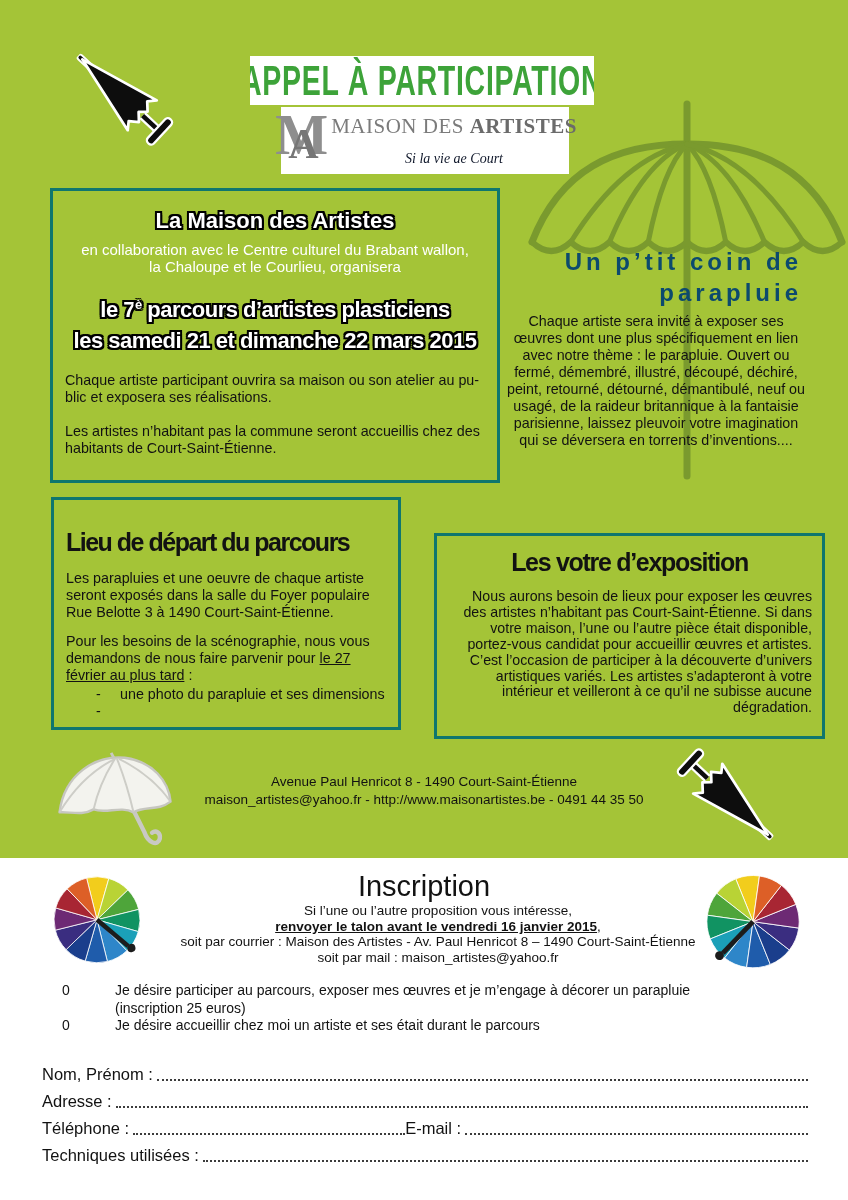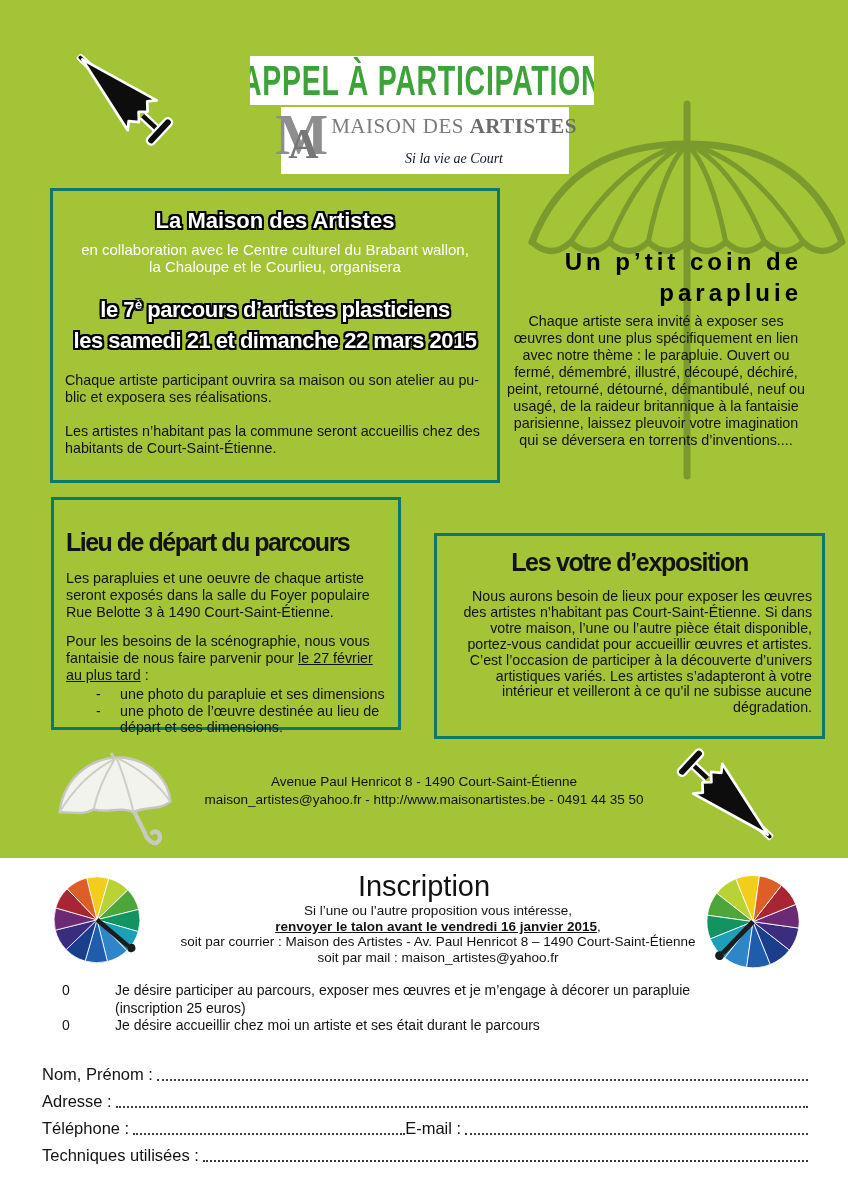--- a/index.html
+++ b/index.html
@@ -35,21 +35,21 @@
                  2px 0 0 #000,-2px 2px 0 #000,0 2px 0 #000,2px 2px 0 #000;}
   .intro-title{font-size:22px;margin-top:5px;}
   .intro-sub{color:#ffffff;font-size:15px;line-height:17px;margin-top:7px;}
   .intro-event{font-size:22px;line-height:31px;letter-spacing:-0.5px;margin-top:14px;}
   .intro-event sup{font-size:13px;}
   .intro-paras{text-align:left;font-size:14.3px;line-height:16.8px;margin-top:16px;}
   .intro-paras p{margin:0 0 17px 0;}
 
   
   .theme-title{position:absolute;left:470px;top:246px;width:332px;text-align:right;z-index:2;
-               font-size:24px;font-weight:bold;line-height:31px;letter-spacing:4px;color:#000000;}
+               font-size:24px;font-weight:bold;line-height:31px;letter-spacing:4px;color:#0c4a6e;}
   .theme-body{position:absolute;left:505px;top:313px;width:302px;text-align:center;z-index:2;
               font-size:14.3px;line-height:17px;}
 
   .depart{left:51px;top:497px;width:350px;height:233px;padding:28px 12px;}
   .depart h2{font-size:25px;letter-spacing:-1.5px;margin:0;font-weight:bold;}
   .depart p{font-size:14.3px;line-height:16.8px;margin:13px 0 0 0;}
   .bullets{margin-top:2px;}
   .bullet{display:flex;font-size:14.3px;line-height:16.8px;padding-left:30px;}
   .bullet .dash{width:24px;flex:0 0 24px;}
   .bullet .btxt{flex:1;}
@@ -143,29 +143,28 @@
 
     <div class="theme-title">
       <div>Un p’tit coin de</div>
       <div>parapluie</div>
     </div>
     <div class="theme-body">Chaque artiste sera invité à exposer ses œuvres dont une plus spécifiquement en lien avec notre thème : le parapluie. Ouvert ou fermé, démembré, illustré, découpé, déchiré, peint, retourné, détourné, démantibulé, neuf ou usagé, de la raideur britannique à la fantaisie parisienne, laissez pleuvoir votre imagination qui se déversera en torrents d’inventions....</div>
 
     <div class="box depart">
       <h2>Lieu de départ du parcours</h2>
       <p>Les parapluies et une oeuvre de chaque artiste seront exposés dans la salle du Foyer populaire Rue Belotte 3 à 1490 Court-Saint-Étienne.</p>
-      <p><span>Pour les besoins de la scénographie, nous vous fantaisie de nous faire parvenir pour </span><u>le 27 février au plus tard</u><span> :</span></p>
+      <p><span>Pour les besoins de la scénographie, nous vous demandons de nous faire parvenir pour </span><u>le 27 février au plus tard</u><span> :</span></p>
       <div class="bullets">
         <div class="bullet">
           <span class="dash">-</span>
           <span class="btxt">une photo du parapluie et ses dimensions</span>
         </div>
         <div class="bullet">
           <span class="dash">-</span>
-          <span class="btxt">une photo de l’œuvre destinée au lieu de départ et ses dimensions.</span>
         </div>
       </div>
     </div>
 
     <div class="box expo">
       <h2>Les votre d’exposition</h2>
       <div class="expo-body">Nous aurons besoin de lieux pour exposer les œuvres des artistes n’habitant pas Court-Saint-Étienne. Si dans votre maison, l’une ou l’autre pièce était disponible, portez-vous candidat pour accueillir œuvres et artistes. C’est l’occasion de participer à la découverte d’univers artistiques variés. Les artistes s’adapteront à votre intérieur et veilleront à ce qu’il ne subisse aucune dégradation.</div>
     </div>
 
     <svg class="deco" style="left:52px;top:750px;width:128px;height:112px;" viewBox="0 0 130 115">

